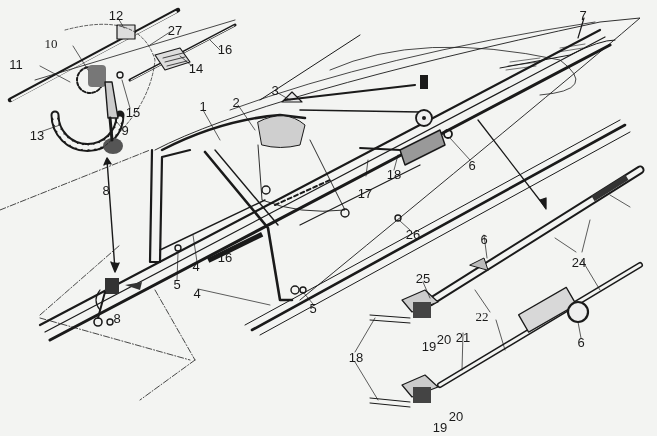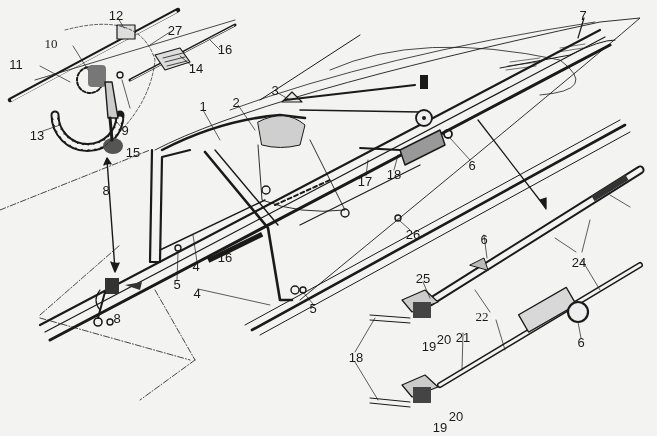--- a/index.html
+++ b/index.html
@@ -203,24 +203,24 @@
       <span class="lbl" style="left: 581px; top: 342px;">6</span>
       <span class="lbl" style="left: 583px; top: 15px;">7</span>
       <span class="lbl big" style="left: 106px; top: 190px;">8</span>
       <span class="lbl" style="left: 117px; top: 318px;">8</span>
       <span class="lbl" style="left: 125px; top: 130px;">9</span>
       <span class="lbl" style="left: 51px; top: 43px; font-family: Liberation Serif, serif;">10</span>
       <span class="lbl" style="left: 16px; top: 64px;">11</span>
       <span class="lbl" style="left: 116px; top: 15px;">12</span>
       <span class="lbl" style="left: 37px; top: 135px;">13</span>
       <span class="lbl" style="left: 196px; top: 68px; text-align: right;">14</span>
-      <span class="lbl" style="left: 133px; top: 112px; margin-top: 40px;">15</span>
+      <span class="lbl" style="left: 133px; top: 112px;">15</span>
       <span class="lbl" style="left: 225px; top: 49px;">16</span>
       <span class="lbl" style="left: 225px; top: 257px;">16</span>
-      <span class="lbl" style="left: 365px; top: 181px;">17</span>
+      <span class="lbl" style="left: 365px; top: 193px;">17</span>
       <span class="lbl" style="left: 394px; top: 174px;">18</span>
       <span class="lbl" style="left: 356px; top: 357px;">18</span>
       <span class="lbl" style="left: 429px; top: 346px;">19</span>
       <span class="lbl" style="left: 440px; top: 427px;">19</span>
       <span class="lbl" style="left: 444px; top: 339px;">20</span>
       <span class="lbl" style="left: 456px; top: 416px;">20</span>
       <span class="lbl" style="left: 463px; top: 337px;">21</span>
       <span class="lbl" style="left: 482px; top: 316px; font-family: Liberation Serif, serif;">22</span>
       <span class="lbl" style="left: 630px; top: 210px; margin-left: 43px;">23</span>
       <span class="lbl" style="left: 579px; top: 262px;">24</span>

